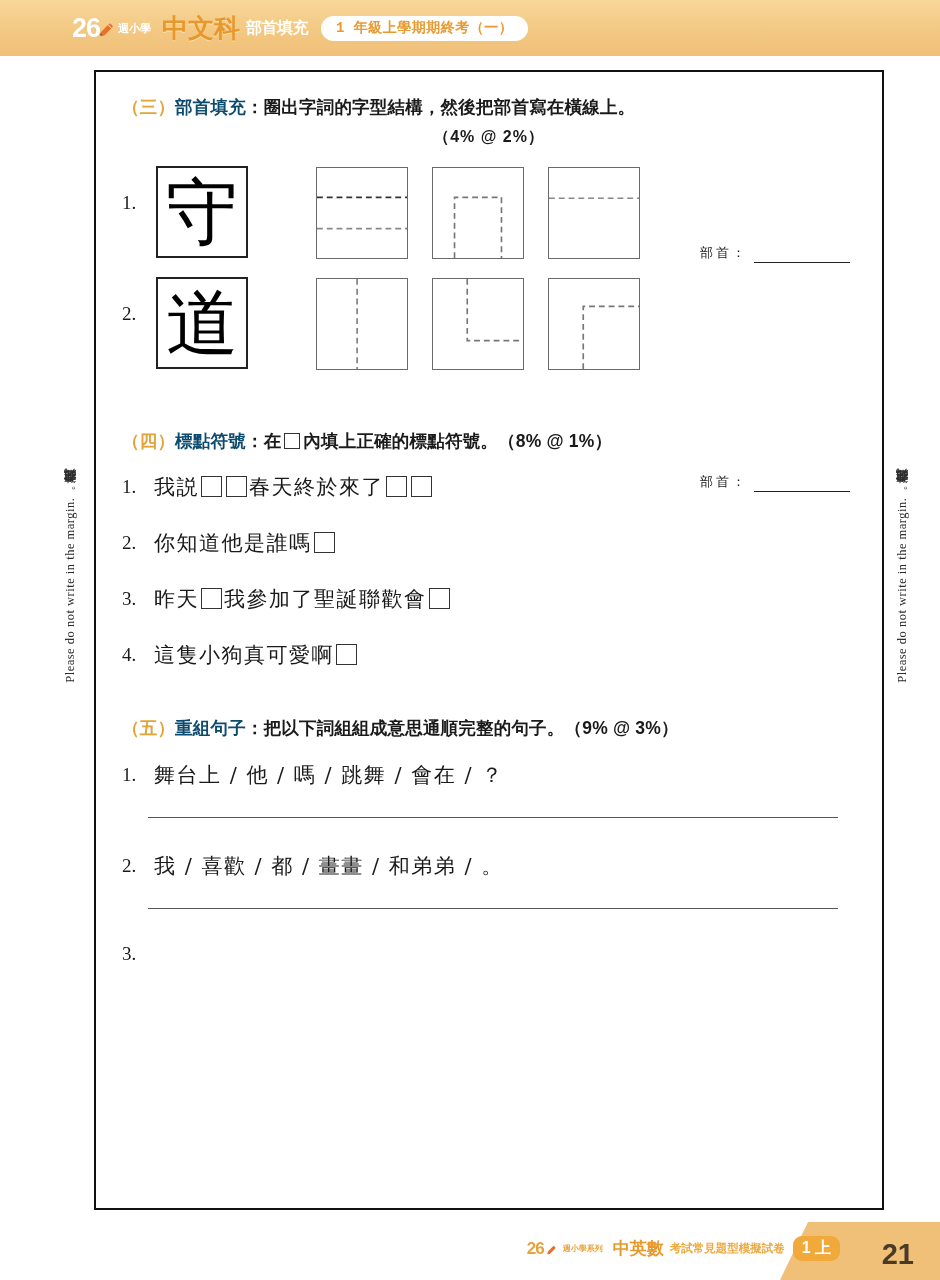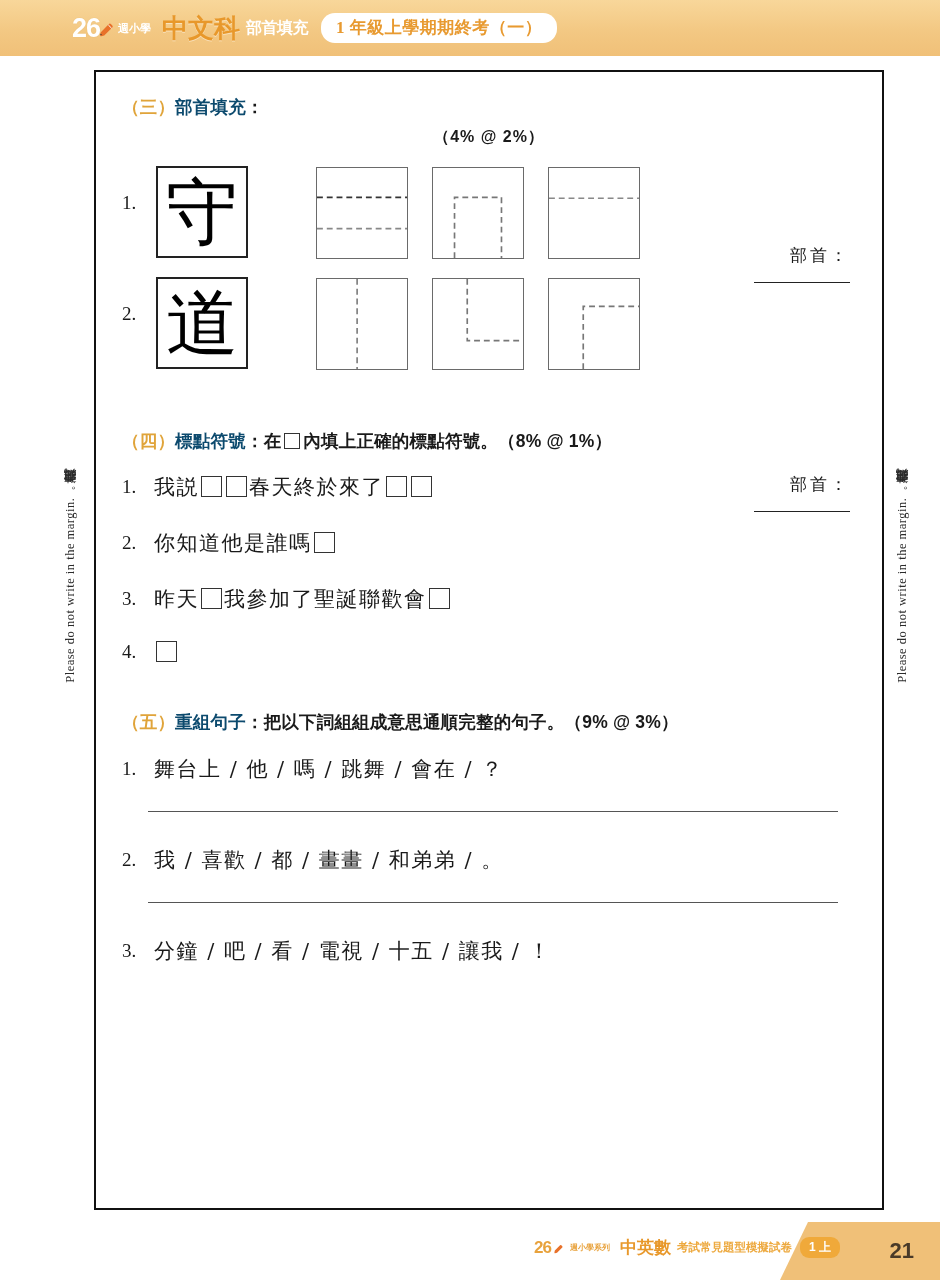--- a/index.html
+++ b/index.html
@@ -71,22 +71,22 @@
     font-weight: bold;
     color: #ffffff;
     margin-left: 1px;
     letter-spacing: -0.5px;
   }
   .exam-pill {
     margin-left: 8px;
     background: #ffffff;
     border-radius: 14px;
     padding: 3px 15px 4px 15px;
-    font-family: Liberation Serif, serif;
-    font-size: 17px;
+    font-family: Liberation Mono, monospace;
+    font-size: 14px;
     font-weight: bold;
     color: #e89a30;
     letter-spacing: 0.5px;
     white-space: nowrap;
   }
 
   
   .margin-note {
     position: absolute;
     font-family: "Liberation Serif", serif;
@@ -197,27 +197,26 @@
     border: 1.3px solid #6a6a6a;
     position: relative;
     background: #fff;
     flex: 0 0 92px;
   }
   .struct-box svg { display: block; width: 100%; height: 100%; }
 
   .radical-label {
     position: absolute;
     font-family: "DejaVu Serif", "Liberation Serif", serif;
-    font-size: 17px;
+    font-size: 13px;
     color: #1a1a1a;
     display: flex;
     align-items: flex-end;
     letter-spacing: 3px;
     white-space: nowrap;
-    flex-direction: column;
   }
   .radical-label .lbl-txt { padding-bottom: 1px; }
   .radical-label .lbl-line {
     display: inline-block;
     width: 96px;
     border-bottom: 1.8px solid #222;
     margin-left: 6px;
     height: 15px;
   }
   .rl1 { right: 6px; top: 78px; }
@@ -327,32 +326,32 @@
     font-family: "Liberation Sans", sans-serif;
     font-size: 11.5px;
     font-weight: bold;
     color: #eda93f;
     margin-left: 2px;
   }
   .f-grade-pill {
     background: #f0a93a;
     color: #ffffff;
     font-family: "Liberation Sans", sans-serif;
-    font-size: 12px;
+    font-size: 16px;
     font-weight: bold;
     border-radius: 9px;
     padding: 2px 9px;
     margin-left: 4px;
   }
   .page-num {
     position: absolute;
     right: 26px;
     top: 16px;
     font-family: "Liberation Sans", sans-serif;
-    font-size: 22px;
+    font-size: 29px;
     font-weight: bold;
     color: #4a3a28;
   }
 </style>
 </head>
 <body>
 
 <div class="header-band">
   <div class="header-inner">
     <span class="logo-mark">
@@ -374,20 +373,21 @@
 <div class="margin-note right">Please do not write in the margin. 請勿在此書寫。</div>
 
 <div class="page-frame">
   <div class="content">
 
     <div>
       <div class="sec-head">
         <span class="sec-num">（三）</span>
         <span class="sec-name">部首填充</span>
         <span class="sec-body">：</span>
+        <span class="sec-body">圈出字詞的字型結構，然後把部首寫在橫線上。</span>
       </div>
       <div class="marks-line">（4%  @  2%）</div>
 
       <div class="radical-rows">
 
         <div class="rad-row">
           <span class="rad-index">1.</span>
           <div class="char-box">守</div>
           <div class="struct-group">
             <div class="struct-box">
@@ -473,20 +473,21 @@
         <div class="punc-item">
           <span class="num">3.</span>
           <span class="punc-seg">昨天</span>
           <span class="blank-sq"></span>
           <span class="punc-seg">我參加了聖誕聯歡會</span>
           <span class="blank-sq"></span>
         </div>
 
         <div class="punc-item">
           <span class="num">4.</span>
+          <span class="punc-seg">這隻小狗真可愛啊</span>
           <span class="blank-sq"></span>
         </div>
 
       </div>
     </div>
 
     <div class="sec5">
       <div class="sec-head">
         <span class="sec-num">（五）</span>
         <span class="sec-name">重組句子</span>
@@ -508,21 +509,20 @@
           <div class="reorder-line">
             <span class="num">2.</span>
             <span>我 / 喜歡 / 都 / 畫畫 / 和弟弟 / 。</span>
           </div>
           <div class="answer-rule"></div>
         </div>
 
         <div class="reorder-item">
           <div class="reorder-line">
             <span class="num">3.</span>
-            <span>分鐘 / 吧 / 看 / 電視 / 十五 / 讓我 / ！</span>
           </div>
         </div>
 
       </div>
     </div>
 
   </div>
 </div>
 
 <div class="footer">

